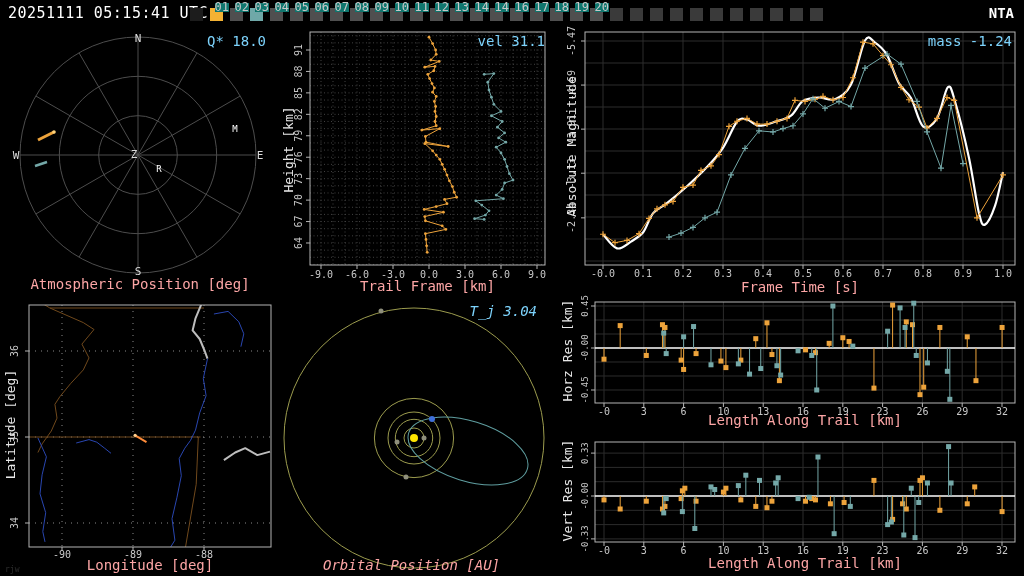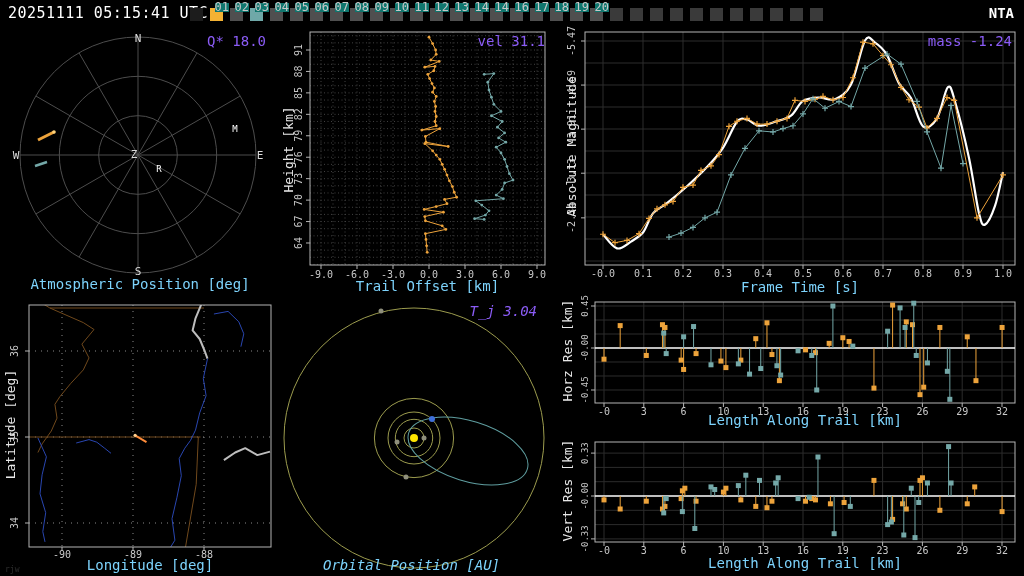--- a/index.html
+++ b/index.html
@@ -13,22 +13,22 @@
   .tab{width:13px;height:13px;position:relative;flex:0 0 13px;}
   .tab .tl{position:absolute;top:-5px;right:-6px;font-size:12px;line-height:9px;color:#c8c8c8;background:#0f766e;}
   .s-idle{background:#4f4f4f;}
   .s-a{background:#f4b233;}
   .s-b{background:#6fa8a8;}
   .s-blank{background:#1c1c1c;}
   .s-spare{background:#3a3a3a;}
   
   .panel{position:absolute;}
   .panel svg{position:absolute;left:0;top:0;display:block;}
-  .ptitle{position:absolute;font-size:14px;color:#8b5cf6;white-space:nowrap;}
-  .plabel{position:absolute;font-size:14px;color:#7dd3fc;white-space:nowrap;text-align:center;}
+  .ptitle{position:absolute;font-size:14px;color:#7dd3fc;white-space:nowrap;}
+  .plabel{position:absolute;font-size:14px;color:#fca5a5;white-space:nowrap;text-align:center;}
   .vlabel{position:absolute;font-size:13px;color:#e8e8e8;white-space:nowrap;transform:rotate(-90deg);text-align:center;width:120px;}
   .vlabel.wide{width:170px;}
   #watermark{position:absolute;left:5px;top:565px;font-size:8px;color:#2d2d2d;}
 </style>
 </head>
 <body>
 
 <div id="screen">
 
   <div id="topbar">
@@ -301,21 +301,21 @@
         <circle cx="216.2" cy="170.10439999999997" r="1.4" fill="#74a8a8"></circle>
         <circle cx="223.4" cy="173.67839999999998" r="1.4" fill="#74a8a8"></circle>
         <circle cx="195.8" cy="175.82279999999994" r="1.4" fill="#74a8a8"></circle>
         <circle cx="201.8" cy="180.1116" r="1.4" fill="#74a8a8"></circle>
         <circle cx="209" cy="185.82999999999998" r="1.4" fill="#74a8a8"></circle>
         <circle cx="205.4" cy="190.11879999999996" r="1.4" fill="#74a8a8"></circle>
         <circle cx="194.6" cy="193.69279999999995" r="1.4" fill="#74a8a8"></circle>
         <circle cx="204.2" cy="194.4076" r="1.4" fill="#74a8a8"></circle>
       </svg>
     <span class="ptitle" style="right:10px;top:8px;">vel 31.1</span>
-    <span class="plabel" style="left:30px;width:235px;bottom:1px;">Trail Offset [km]</span>
+    <span class="plabel" style="left:30px;width:235px;bottom:1px;">Trail Frame [km]</span>
     <span class="vlabel" style="left:-52px;top:117px;">Height [km]</span>
   </div>
 
   <div class="panel" id="p-mag" style="left:555px;top:25px;width:469px;height:270px;">
     <svg id="svg-mag" width="469" height="270">
         <line x1="48" y1="7" x2="48" y2="240" stroke="#2c2c2c" stroke-width="1"></line>
         <line x1="88" y1="7" x2="88" y2="240" stroke="#2c2c2c" stroke-width="1"></line>
         <line x1="128" y1="7" x2="128" y2="240" stroke="#2c2c2c" stroke-width="1"></line>
         <line x1="168" y1="7" x2="168" y2="240" stroke="#2c2c2c" stroke-width="1"></line>
         <line x1="208" y1="7" x2="208" y2="240" stroke="#2c2c2c" stroke-width="1"></line>

